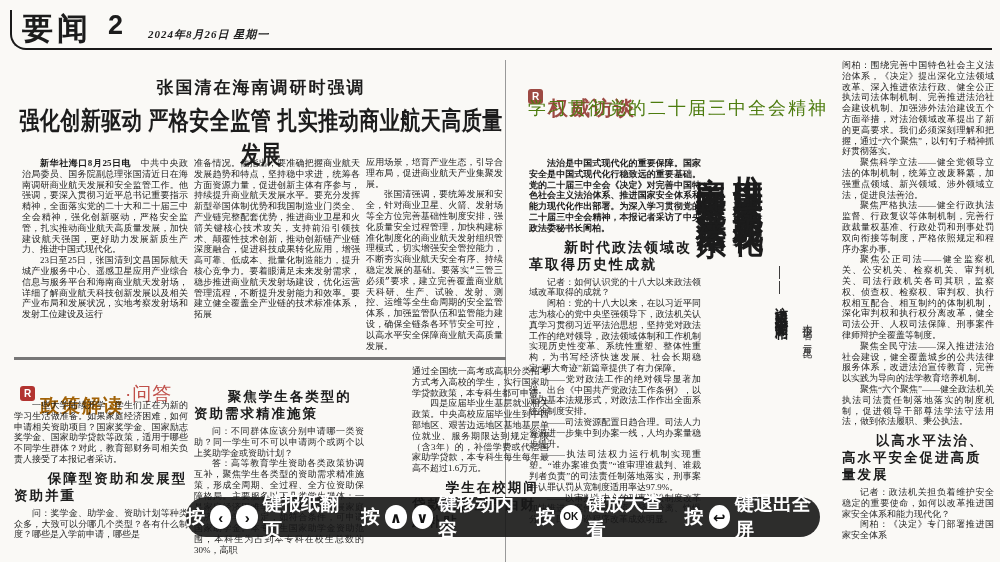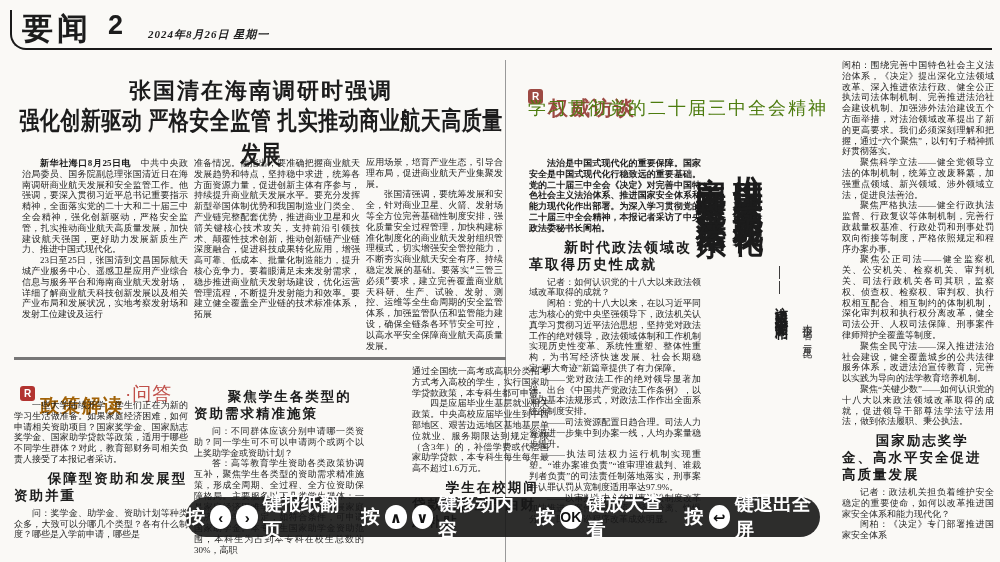--- a/index.html
+++ b/index.html
@@ -14,21 +14,21 @@
   .page-num{position:absolute;left:108px;top:10px;font-family:"Liberation Sans","DejaVu Sans",sans-serif;
             font-weight:700;font-size:27px;}
   .mast-date{position:absolute;left:148px;top:27px;font-size:11px;font-weight:700;letter-spacing:1px;font-style:italic;}
   .paper-name{position:absolute;right:16px;top:8px;font-size:27px;font-weight:700;font-style:italic;
               letter-spacing:3px;font-family:"Liberation Serif","DejaVu Serif",serif;}
   
   .v-rule{position:absolute;left:505px;top:60px;width:1px;height:502px;background:#999;}
   .h-sep{position:absolute;left:14px;top:357px;width:492px;height:3px;background:#777;}
   
   .lead-kicker{position:absolute;left:22px;top:76px;width:478px;text-align:center;
-               font-size:22px;font-weight:700;letter-spacing:2px;}
+               font-size:17px;font-weight:700;letter-spacing:2px;}
   .lead-headline{position:absolute;left:16px;top:104px;width:490px;text-align:center;
                  font-family:"Liberation Sans","DejaVu Sans",sans-serif;
                  font-weight:900;font-size:20px;letter-spacing:.5px;transform:scaleY(1.25);
                  transform-origin:top;}
   .body-col{position:absolute;font-size:9px;line-height:10.8px;text-align:justify;overflow:hidden;}
   .body-col p{margin:0;text-indent:2em;}
   .body-col.cont p:first-child{text-indent:0;}
   .dateline{font-weight:700;}
   
   .red-head{position:absolute;display:flex;align-items:center;gap:5px;
@@ -51,21 +51,21 @@
   .vert-byline{font-size:13px;font-weight:600;letter-spacing:2px;}
   .vert-reporter{font-size:10px;letter-spacing:2px;color:#333;}
   
   .ctrl-bar{position:absolute;left:186px;top:497px;width:634px;height:40px;border-radius:21px;
             background:rgba(22,22,22,.9);display:flex;align-items:center;justify-content:center;
             gap:13px;color:#fff;font-family:"Liberation Sans","DejaVu Sans",sans-serif;
             font-size:19px;font-weight:700;}
   .ctrl-group{display:flex;align-items:center;gap:5px;}
   .key-circle{display:inline-flex;align-items:center;justify-content:center;width:24px;height:24px;
               border-radius:50%;background:#fff;color:#111;font-size:15px;font-weight:900;line-height:1;}
-  .key-circle.small-txt{font-size:14px;}
+  .key-circle.small-txt{font-size:10px;}
 </style>
 </head>
 <body>
 
 <div class="page">
 
   <div class="mast-rule"></div>
   <div class="sec-label">要闻</div>
   <div class="page-num">2</div>
   <div class="mast-date">2024年8月26日  星期一</div>
@@ -138,23 +138,23 @@
   <div class="vert vert-byline" style="left:772px;top:266px;text-orientation:mixed;">——访中央政法委秘书长訚柏</div>
   <div class="vert vert-reporter" style="left:800px;top:316px;">本报记者  亓玉昆</div>
 
   <div class="body-col cont" style="left:842px;top:60px;width:152px;height:502px;">
     <div>
         <p>訚柏：围绕完善中国特色社会主义法治体系，《决定》提出深化立法领域改革、深入推进依法行政、健全公正执法司法体制机制、完善推进法治社会建设机制、加强涉外法治建设五个方面举措，对法治领域改革提出了新的更高要求。我们必须深刻理解和把握，通过“六个聚焦”，以钉钉子精神抓好贯彻落实。</p>
         <p>聚焦科学立法——健全党领导立法的体制机制，统筹立改废释纂，加强重点领域、新兴领域、涉外领域立法，促进良法善治。</p>
         <p>聚焦严格执法——健全行政执法监督、行政复议等体制机制，完善行政裁量权基准、行政处罚和刑事处罚双向衔接等制度，严格依照规定和程序办案办事。</p>
         <p>聚焦公正司法——健全监察机关、公安机关、检察机关、审判机关、司法行政机关各司其职，监察权、侦查权、检察权、审判权、执行权相互配合、相互制约的体制机制，深化审判权和执行权分离改革，健全司法公开、人权司法保障、刑事案件律师辩护全覆盖等制度。</p>
         <p>聚焦全民守法——深入推进法治社会建设，健全覆盖城乡的公共法律服务体系，改进法治宣传教育，完善以实践为导向的法学教育培养机制。</p>
-        <p>聚焦“关键少数”——如何认识党的十八大以来政法领域改革取得的成就，促进领导干部尊法学法守法用法，做到依法履职、秉公执法。</p>
+        <p>聚焦“六个聚焦”——健全政法机关执法司法责任制落地落实的制度机制，促进领导干部尊法学法守法用法，做到依法履职、秉公执法。</p>
       </div>
-    <div class="sub-head">国家励志奖学金、高水平安全促进高质量发展</div>
+    <div class="sub-head">以高水平法治、高水平安全促进高质量发展</div>
     <p class="q-p">记者：政法机关担负着维护安全稳定的重要使命，如何以改革推进国家安全体系和能力现代化？</p>
     <p>訚柏：《决定》专门部署推进国家安全体系</p>
   </div>
 
   <div class="ctrl-bar">
     <div class="ctrl-group">
       <span>按</span>
       <span class="key-circle">‹</span>
       <span class="key-circle">›</span>
       <span>键报纸翻页</span>

